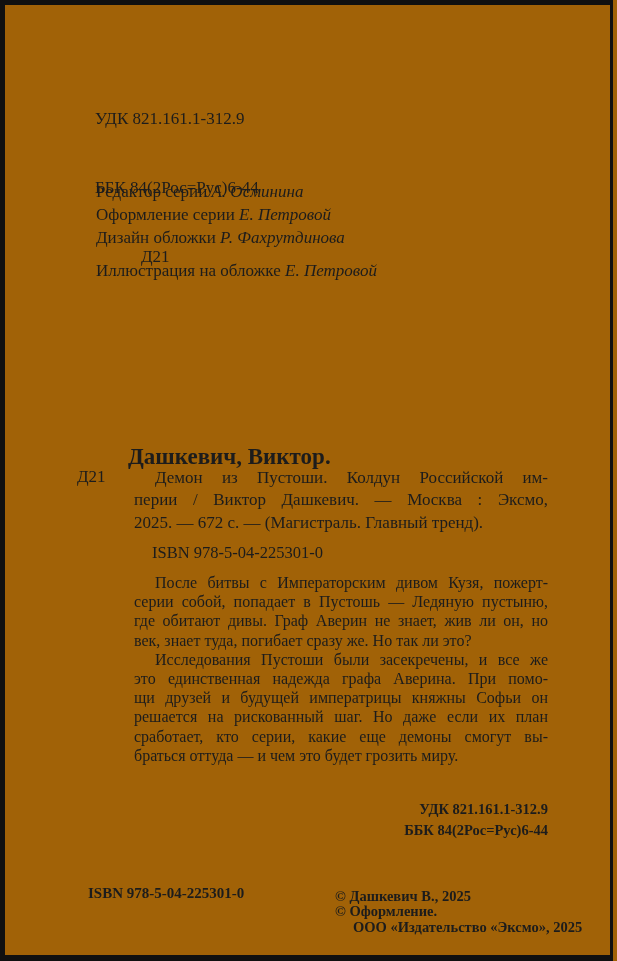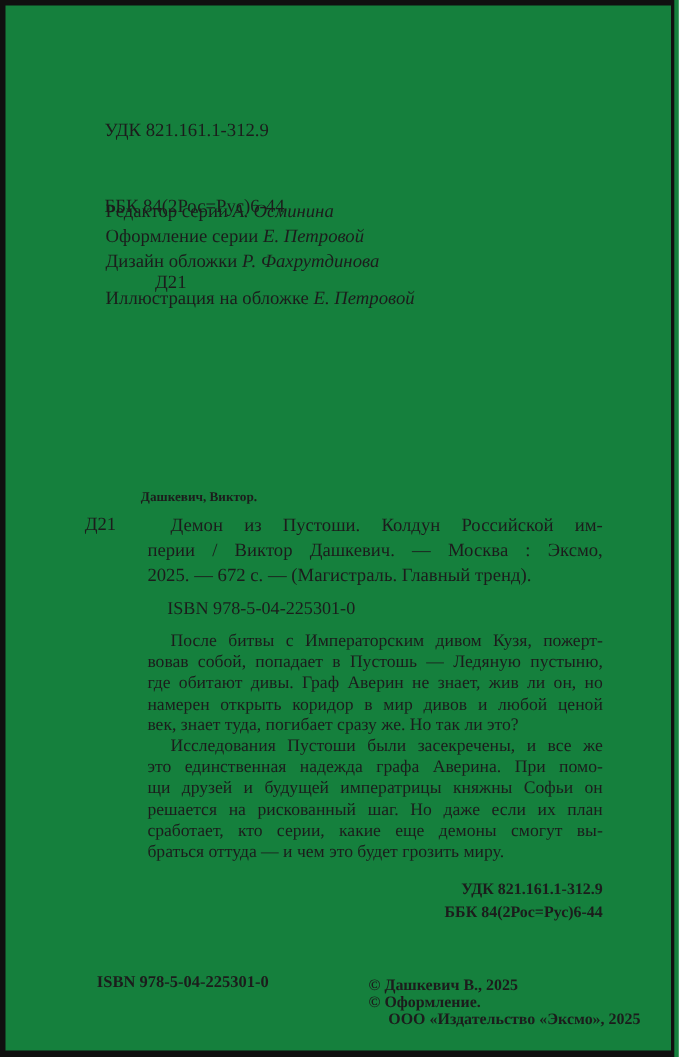--- a/index.html
+++ b/index.html
@@ -5,21 +5,21 @@
   html, body { margin: 0; padding: 0; }
   body {
     width: 617px; height: 961px;
     background: #ffffff;
     font-family: "Liberation Serif", "DejaVu Serif", serif;
     color: #1c1c1c;
   }
   .page {
     position: relative;
     width: 617px; height: 961px;
-    background: #15803d;
+    background: #a16207;
     overflow: hidden;
   }
   .frame {
     position: absolute;
     top: 0; left: 0; bottom: 0; right: 4px;
     border-style: solid;
     border-color: #101010;
     border-width: 5px 3px 6px 5px;
     pointer-events: none;
   }
@@ -28,21 +28,21 @@
   
   .top-codes { left: 95px; top: 61px; font-size: 17px; line-height: 23px; white-space: pre; }
   .top-codes .code-d { padding-left: 46px; }
 
   
   .credits { left: 96px; right: 69px; top: 180px; text-align: left; font-size: 17px; line-height: 23.2px; }
   .credits .last { margin-top: 9px; }
   .it { font-style: italic; }
 
   
-  .card-author { left: 128px; top: 444px; font-size: 12px; font-weight: bold; text-align: right; }
+  .card-author { left: 128px; top: 444px; font-size: 23px; font-weight: bold; text-align: right; }
   .card-code { left: 77px; top: 467px; font-size: 17px; }
   .card-desc { left: 134px; right: 69px; top: 467px; font-size: 17px; line-height: 22.3px; }
   .card-isbn { left: 152px; top: 543px; font-size: 16.5px; }
 
   
   .annotation { left: 134px; right: 69px; top: 573px; font-size: 16px; line-height: 19.2px; }
 
   
   .jpara > div { text-align: justify; text-align-last: justify; }
   .jpara > div:last-child { text-align-last: left; }
@@ -80,23 +80,22 @@
   <div class="blk card-desc jpara indent-first">
       <div>Демон из Пустоши. Колдун Российской им-</div>
       <div>перии / Виктор Дашкевич. — Москва : Эксмо,</div>
       <div>2025. — 672 с. — (Магистраль. Главный тренд).</div>
     </div>
   <div class="blk card-isbn">ISBN 978-5-04-225301-0</div>
 
   <div class="blk annotation">
     <div class="jpara indent-first">
         <div>После битвы с Императорским дивом Кузя, пожерт-</div>
-        <div>вовав собой, попадает в Пустошь — Ледяную пустыню,</div>
+        <div>серии собой, попадает в Пустошь — Ледяную пустыню,</div>
         <div>где обитают дивы. Граф Аверин не знает, жив ли он, но</div>
-        <div>намерен открыть коридор в мир дивов и любой ценой</div>
         <div>век, знает туда, погибает сразу же. Но так ли это?</div>
       </div>
     <div class="jpara indent-first">
         <div>Исследования Пустоши были засекречены, и все же</div>
         <div>это единственная надежда графа Аверина. При помо-</div>
         <div>щи друзей и будущей императрицы княжны Софьи он</div>
         <div>решается на рискованный шаг. Но даже если их план</div>
         <div>сработает, кто серии, какие еще демоны смогут вы-</div>
         <div>браться оттуда — и чем это будет грозить миру.</div>
       </div>

